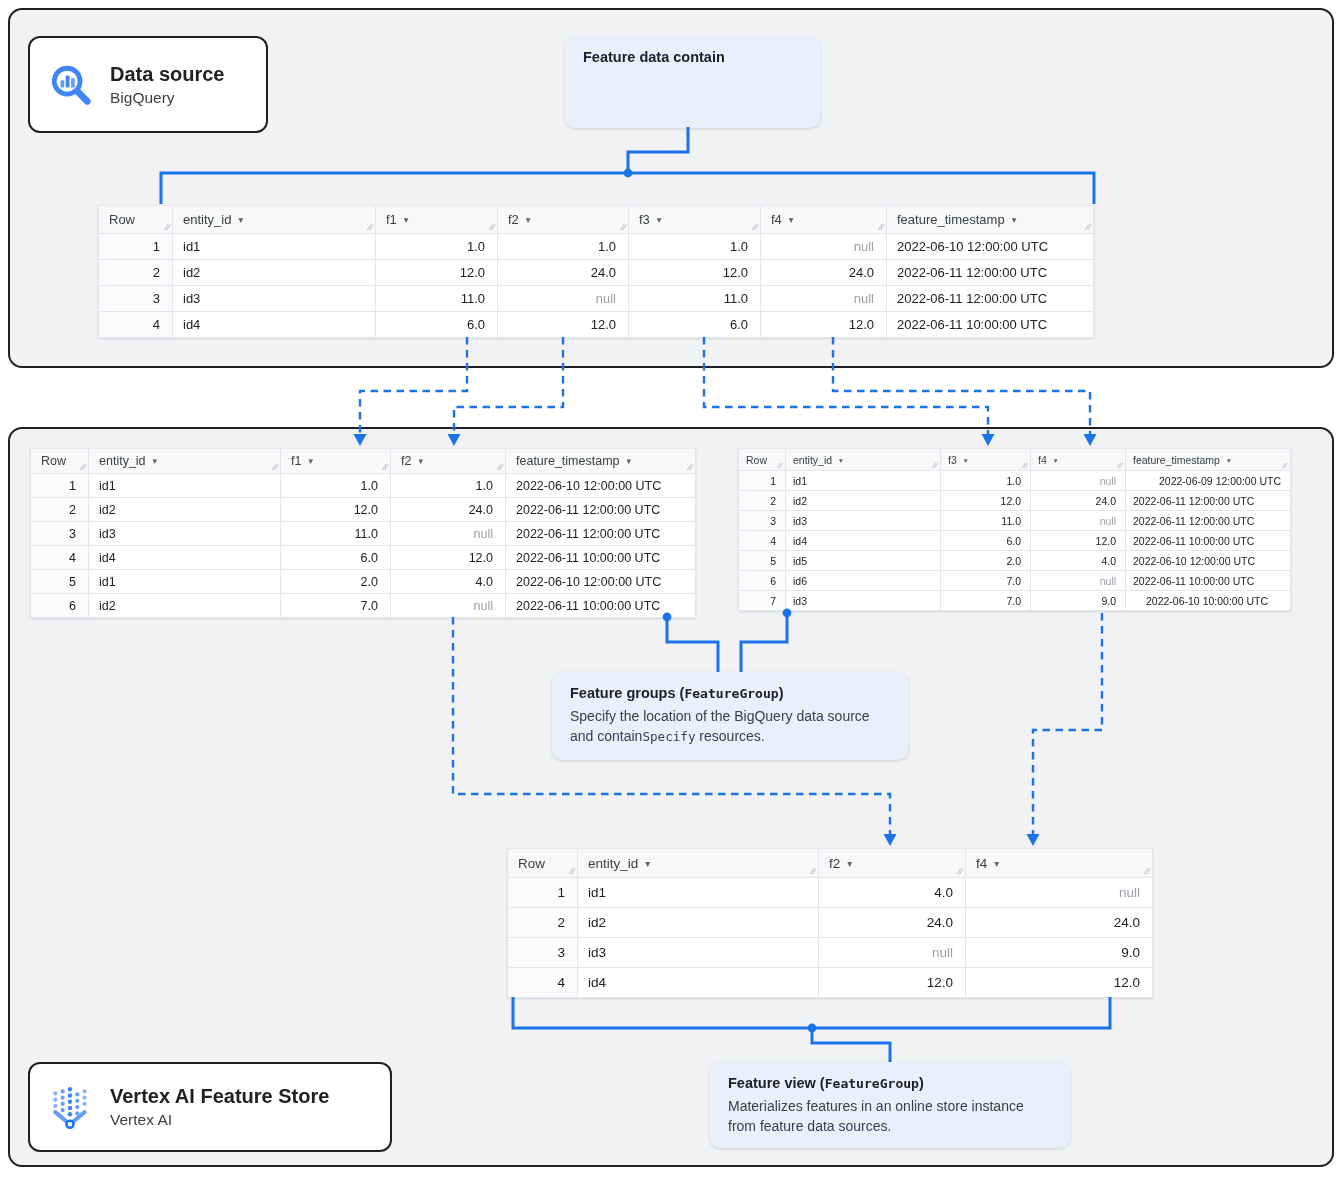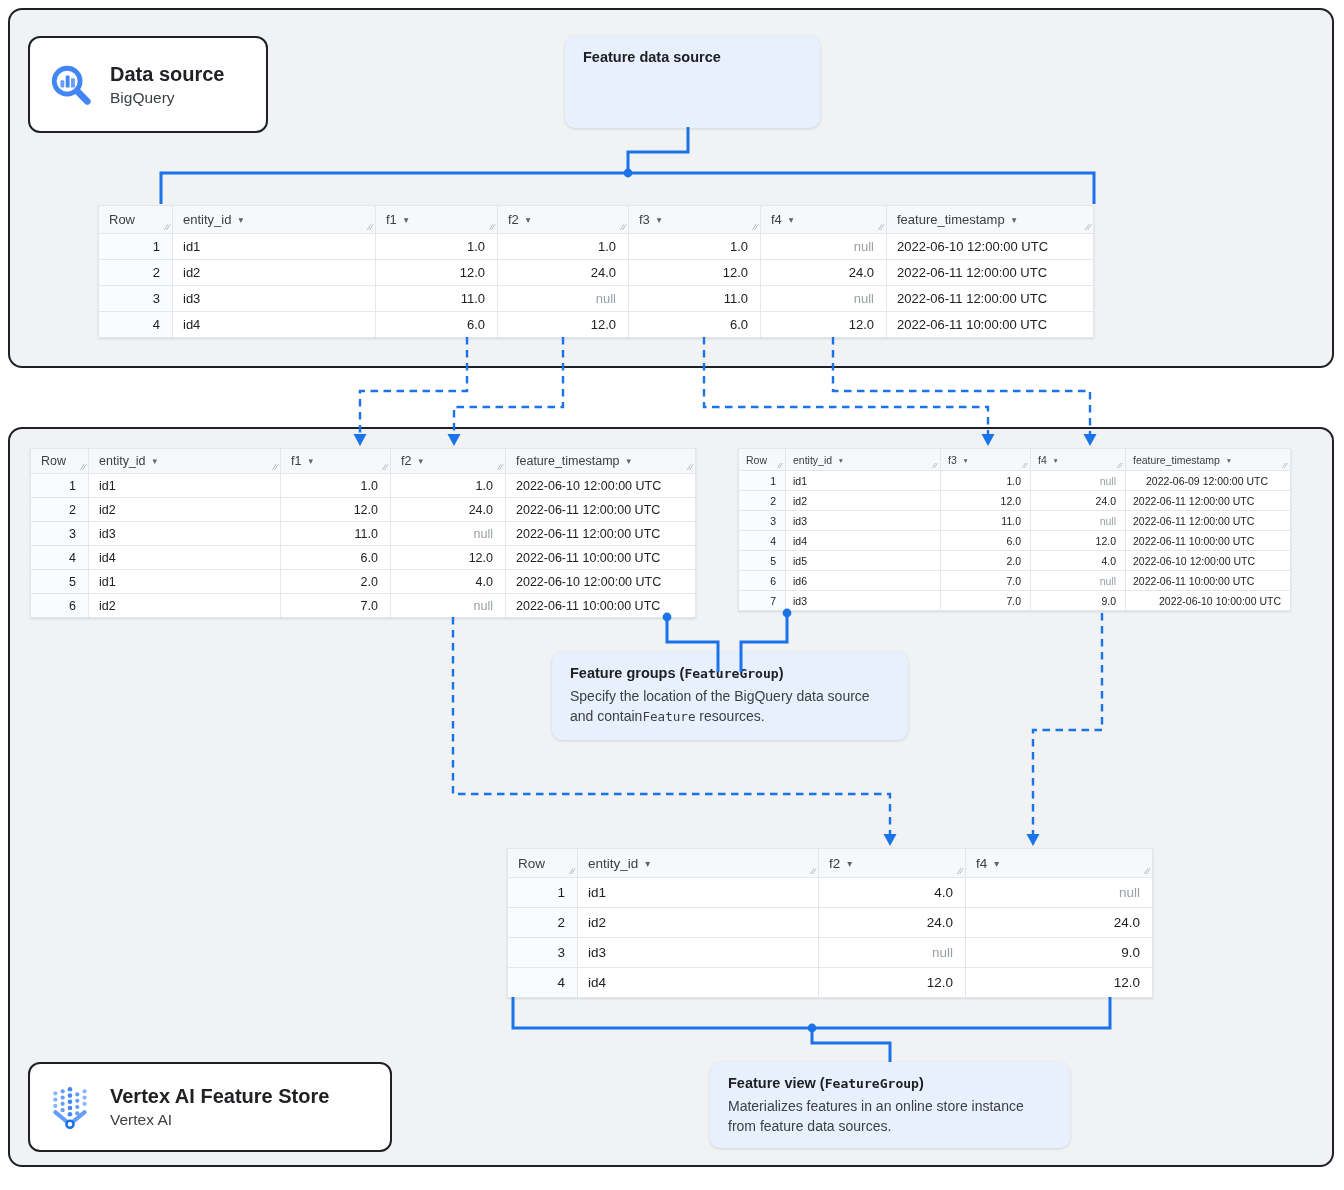--- a/index.html
+++ b/index.html
@@ -18,21 +18,21 @@
          border-radius:12px;display:flex;align-items:center;gap:16px;padding:0 18px;}
   #badge-ds{left:28px;top:36px;width:240px;height:97px;}
   #badge-vx{left:28px;top:1062px;width:364px;height:90px;}
   .badge-title{font-size:20px;font-weight:700;color:#202124;line-height:1.15;}
   .badge-sub{font-size:15.5px;color:#3c4043;margin-top:3px;}
 
   
   .callout{position:absolute;background:var(--callout-bg,#e8f0fe);border-radius:10px;
            padding:13px 18px;box-shadow:0 1px 3px rgba(60,64,67,.18);}
   #co-source{left:565px;top:36px;width:255px;height:92px;}
-  #co-groups{left:552px;top:652px;width:356px;height:88px;}
+  #co-groups{left:552px;top:672px;width:356px;height:88px;}
   #co-view{left:710px;top:1062px;width:360px;height:86px;}
   .callout-title{font-size:14.5px;font-weight:700;color:#202124;margin-bottom:6px;}
   .callout-body{font-size:14px;color:#3c4043;line-height:1.42;}
   .mono{font-family:"DejaVu Sans Mono",monospace;font-size:.9em;}
 
   
   .tbl{position:absolute;}
   .tbl table{border-collapse:collapse;table-layout:fixed;background:#fff;
              border:1px solid #d7dade;box-shadow:0 1px 2px rgba(60,64,67,.14);}
   .tbl th,.tbl td{border:1px solid #e3e6ea;overflow:hidden;white-space:nowrap;}
@@ -113,25 +113,25 @@
       <path d="M7 27 L21 38.5 L35 27" stroke="#669df6" stroke-width="4" fill="none" stroke-linecap="round" stroke-linejoin="round"></path>
       <circle cx="21" cy="38.5" r="3.4" fill="#fff" stroke="#1a73e8" stroke-width="2.4"></circle>
     </svg>
     <div>
       <div class="badge-title">Vertex AI Feature Store</div>
       <div class="badge-sub">Vertex AI</div>
     </div>
   </div>
 
   <div class="callout" id="co-source">
-    <div class="callout-title"><span>Feature data source</span></div>
+    <div class="callout-title"><span>Feature data contain</span></div>
   </div>
   <div class="callout" id="co-groups">
     <div class="callout-title"><span>Feature groups (</span><span class="mono">FeatureGroup</span><span>)</span></div>
-    <div class="callout-body"><span>Specify the location of the BigQuery data source and contain</span><span class="mono">Feature</span><span> resources.</span></div>
+    <div class="callout-body"><span>Specify the location of the BigQuery data source and contain</span><span class="mono">Specify</span><span> resources.</span></div>
   </div>
   <div class="callout" id="co-view">
     <div class="callout-title"><span>Feature view (</span><span class="mono">FeatureGroup</span><span>)</span></div>
     <div class="callout-body"><span>Materializes features in an online store instance from feature data sources.</span></div>
   </div>
 
   <div class="tbl tbl-main">
       <table>
         <colgroup>
           <col style="width: 74px;">
@@ -274,21 +274,21 @@
             <th><span>f4</span><span class="sort">▾</span><span class="grip">//</span></th>
             <th><span>feature_timestamp</span><span class="sort">▾</span><span class="grip">//</span></th>
           </tr>
         </thead>
         <tbody>
           <tr>
             <td class="rowcol" style="text-align: right;">1</td>
             <td style="text-align: left;">id1</td>
             <td style="text-align: right;">1.0</td>
             <td class="nul" style="text-align: right;">null</td>
-            <td style="text-align: center;">2022-06-09 12:00:00 UTC</td>
+            <td style="text-align: right;">2022-06-09 12:00:00 UTC</td>
           </tr>
           <tr>
             <td class="rowcol" style="text-align: right;">2</td>
             <td style="text-align: left;">id2</td>
             <td style="text-align: right;">12.0</td>
             <td style="text-align: right;">24.0</td>
             <td style="text-align: left;">2022-06-11 12:00:00 UTC</td>
           </tr>
           <tr>
             <td class="rowcol" style="text-align: right;">3</td>
@@ -316,21 +316,21 @@
             <td style="text-align: left;">id6</td>
             <td style="text-align: right;">7.0</td>
             <td class="nul" style="text-align: right;">null</td>
             <td style="text-align: left;">2022-06-11 10:00:00 UTC</td>
           </tr>
           <tr>
             <td class="rowcol" style="text-align: right;">7</td>
             <td style="text-align: left;">id3</td>
             <td style="text-align: right;">7.0</td>
             <td style="text-align: right;">9.0</td>
-            <td style="text-align: right; margin-top: 27px;">2022-06-10 10:00:00 UTC</td>
+            <td style="text-align: center; margin-top: 27px;">2022-06-10 10:00:00 UTC</td>
           </tr>
         </tbody>
       </table>
     </div>
   <div class="tbl tbl-view">
       <table>
         <colgroup>
           <col style="width: 70px;">
           <col style="width: 241px;">
           <col style="width: 147px;">

